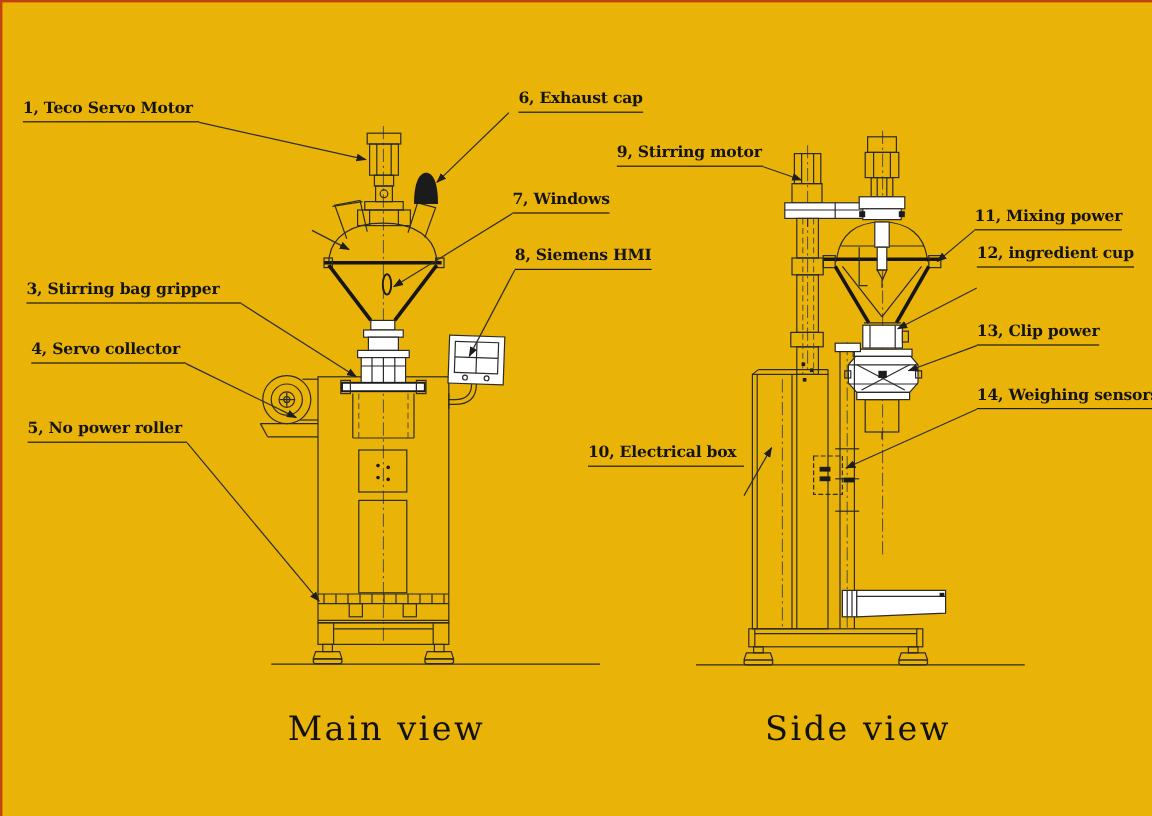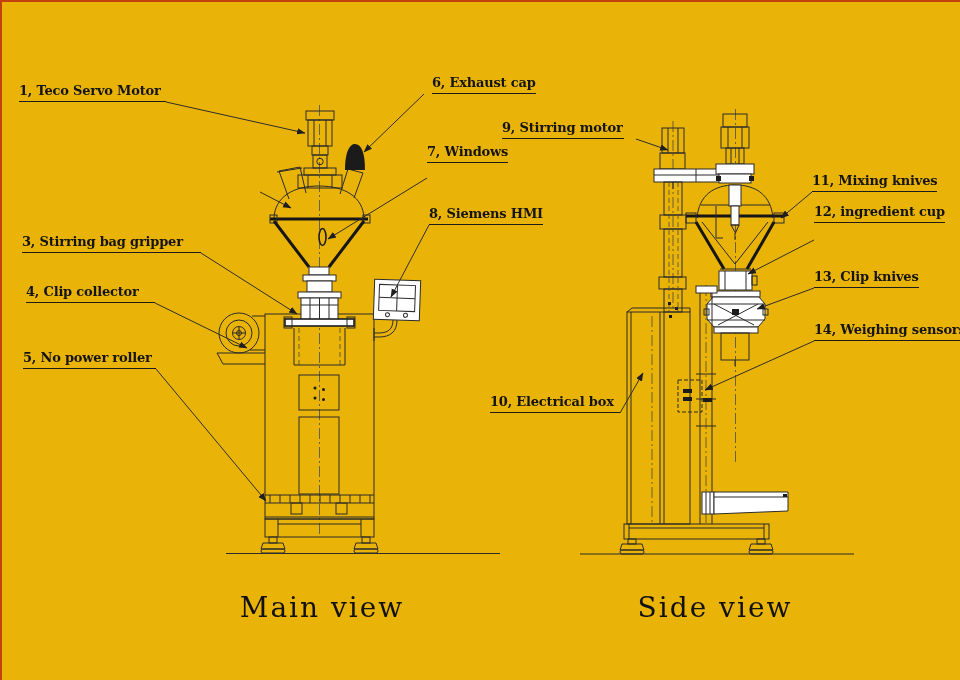--- a/index.html
+++ b/index.html
@@ -282,28 +282,28 @@
     <line class="leader" x1="618" y1="411" x2="641" y2="371" marker-end="url(#arr)"></line>
     <line class="leader" x1="810" y1="190" x2="779" y2="216" marker-end="url(#arr)"></line>
     <line class="leader" x1="812" y1="238" x2="746" y2="272" marker-end="url(#arr)"></line>
     <line class="leader" x1="812" y1="286" x2="755" y2="307" marker-end="url(#arr)"></line>
     <line class="leader" x1="812" y1="339" x2="703" y2="388" marker-end="url(#arr)"></line>
   </g>
 </svg>
 
 <div class="lbl" style="left:17px;top:81px;min-width:147px;">1, Teco Servo Motor</div>
 <div class="lbl" style="left:20px;top:232px;min-width:179px;">3, Stirring bag gripper</div>
-<div class="lbl" style="left:24px;top:282px;min-width:129px;">4, Clip collector</div>
+<div class="lbl" style="left:24px;top:282px;min-width:129px;">4, Servo collector</div>
 <div class="lbl" style="left:21px;top:348px;min-width:133px;">5, No power roller</div>
 <div class="lbl" style="left:430px;top:73px;min-width:92px;">6, Exhaust cap</div>
-<div class="lbl" style="left:425px;top:142px;min-width:66px;text-align:right;">7, Windows</div>
+<div class="lbl" style="left:425px;top:157px;min-width:66px;text-align:right;">7, Windows</div>
 <div class="lbl" style="left:427px;top:204px;min-width:92px;text-align:right;">8, Siemens HMI</div>
-<div class="lbl" style="left:500px;top:118px;min-width:122px;">9, Stirring motor</div>
-<div class="lbl" style="left:488px;top:392px;min-width:130px;">10, Electrical box</div>
-<div class="lbl" style="left:810px;top:171px;min-width:108px;">11, Mixing knives</div>
+<div class="lbl" style="left:512px;top:118px;min-width:122px;">9, Stirring motor</div>
+<div class="lbl" style="left:488px;top:368px;min-width:130px;">10, Electrical box</div>
+<div class="lbl" style="left:810px;top:171px;min-width:108px;">11, Mixing power</div>
 <div class="lbl" style="left:812px;top:202px;min-width:112px;">12, ingredient cup</div>
-<div class="lbl" style="left:812px;top:267px;min-width:95px;">13, Clip knives</div>
+<div class="lbl" style="left:812px;top:267px;min-width:95px;">13, Clip power</div>
 <div class="lbl" style="left:812px;top:320px;min-width:128px;">14, Weighing sensors</div>
 
 <div class="caption" style="left:623px;top:589px;">Side view</div>
 <div class="caption" style="left:230px;top:589px;">Main view</div>
 
 </div>
 
 </body></html>

